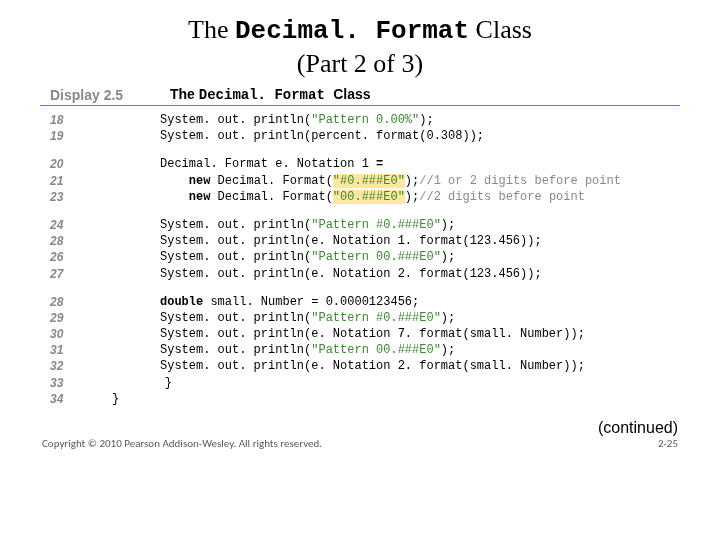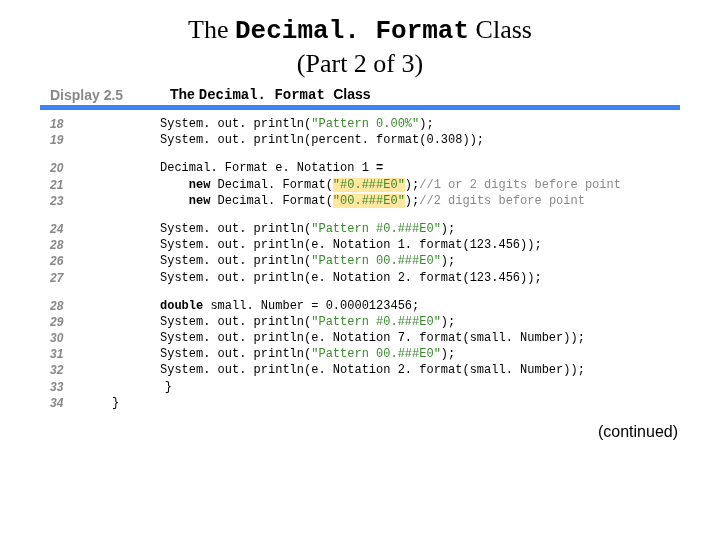--- a/index.html
+++ b/index.html
@@ -24,21 +24,21 @@
     font-size: 26px;
     line-height: 1.25;
   }
   .title .mono {
     font-family: "Courier New", monospace;
     font-weight: bold;
   }
   .display-row {
     display: flex;
     align-items: flex-end;
-    border-bottom: 5px solid #3b82f6;
+    border-bottom: 1px solid #3b82f6;
     margin: 6px 40px 6px 40px;
     padding-bottom: 2px;
   }
   .display-label {
     font-family: Arial, sans-serif;
     font-weight: bold;
     color: #898989;
     font-size: 14px;
     width: 120px;
     padding-left: 10px;
@@ -148,14 +148,18 @@
         <div class="code-line"><span class="ln">30</span><span class="code"><span class="pl">System. out. println(e. Notation 7. format(small. Number));</span></span></div>
         <div class="code-line"><span class="ln">31</span><span class="code"><span class="pl">System. out. println(</span><span class="str">"Pattern 00.###E0"</span><span class="pl">);</span></span></div>
         <div class="code-line"><span class="ln">32</span><span class="code"><span class="pl">System. out. println(e. Notation 2. format(small. Number));</span></span></div>
         <div class="code-line"><span class="ln">33</span><span class="code" style="padding-left: 50px;"><span class="pl">    }</span></span></div>
         <div class="code-line"><span class="ln">34</span><span class="code" style="padding-left: 26px;"><span class="pl">}</span></span></div>
       </div>
     </div>
 
   <div class="continued">(continued)</div>
 
+  <div class="footer">
+    <span>Copyright © 2010 Pearson Addison-Wesley. All rights reserved.</span>
+    <span>2-25</span>
+  </div>
 
 </div>
 
 </body></html>

